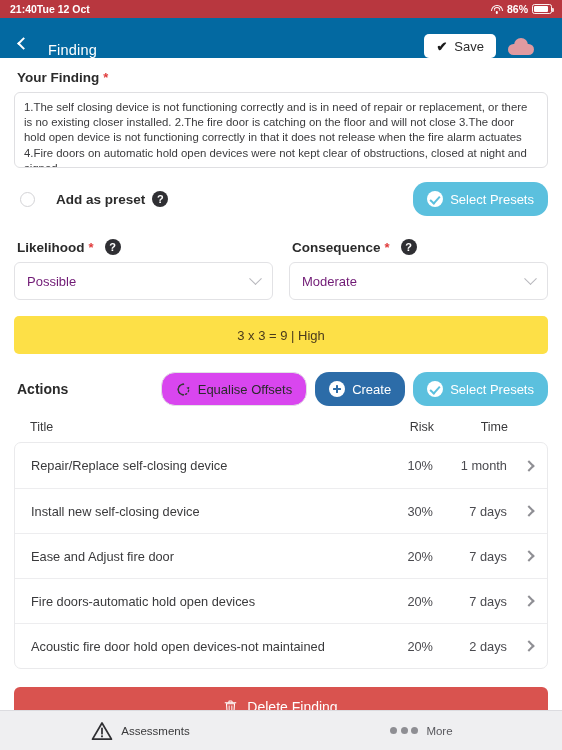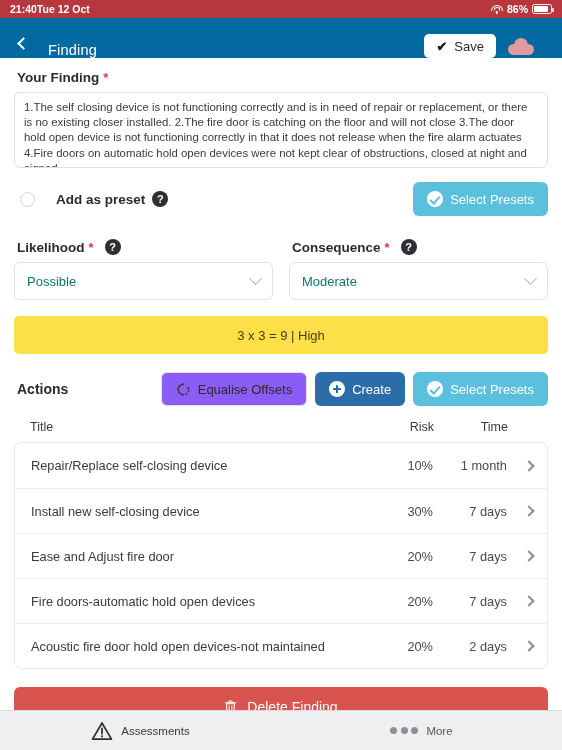--- a/index.html
+++ b/index.html
@@ -86,26 +86,26 @@
   }
   .preset-label { font-size: 13.5px; font-weight: bold; color: #2b2b2b; margin-left: 21px; }
   .help-badge {
     width: 16px; height: 16px; border-radius: 50%; background: #2f2f33; color: #fff;
     font-size: 11px; font-weight: bold; display: flex; align-items: center; justify-content: center;
     margin-left: 7px; cursor: pointer; flex: 0 0 auto;
   }
 
   .btn {
     display: inline-flex; align-items: center; justify-content: center; gap: 7px;
-    border-radius: 6px; font-size: 13px; cursor: pointer; border: none;
+    border-radius: 14px; font-size: 13px; cursor: pointer; border: none;
     height: 34px; padding: 0 14px; color: #fff; white-space: nowrap;
   }
   .btn-lightblue { background: #5bc0de; }
   .btn-blue { background: #2c6ca8; }
-  .btn-white { background: #8b5cf6; border: 1px solid #e2e2e5; color: #2b2b2b; }
+  .btn-white { background: #d946ef; border: 1px solid #e2e2e5; color: #2b2b2b; }
   .select-presets-top { margin-left: auto; min-width: 124px; }
 
   .icon-check-circle {
     width: 16px; height: 16px; border-radius: 50%; background: #fff; position: relative; flex: 0 0 auto;
   }
   .icon-check-circle::after {
     content: ""; position: absolute; left: 5px; top: 3px; width: 4px; height: 8px;
     border: solid #5bc0de; border-width: 0 2px 2px 0; transform: rotate(42deg);
   }
   .icon-plus-circle { width: 16px; height: 16px; border-radius: 50%; background: #fff; position: relative; flex: 0 0 auto; }
@@ -115,21 +115,21 @@
   .icon-plus-circle::before { left: 4px; top: 7px; width: 8px; height: 2.4px; }
   .icon-plus-circle::after { left: 6.8px; top: 4px; width: 2.4px; height: 8px; }
   .icon-refresh { width: 15px; height: 15px; flex: 0 0 auto; }
 
   .selects-row { display: flex; gap: 16px; margin-top: 10px; }
   .select-col { flex: 1 1 0; min-width: 0; }
   .select-box {
     border: 1px solid #e2e2e5; border-radius: 6px; background: #fff; height: 38px;
     display: flex; align-items: center; padding: 0 12px; cursor: pointer;
   }
-  .select-value { font-size: 13px; color: #0f766e; }
+  .select-value { font-size: 13px; color: #701a75; }
   .chev-down { margin-left: auto; width: 9px; height: 9px; border-right: 1.6px solid #b8b8bd; border-bottom: 1.6px solid #b8b8bd; transform: rotate(45deg) translate(-2px,-2px); }
 
   .risk-banner {
     margin-top: 16px; height: 38px; border-radius: 5px; background: #fde047;
     display: flex; align-items: center; justify-content: center;
     font-size: 13px; color: #4a3a1c;
   }
 
   .actions-row { display: flex; align-items: center; margin-top: 18px; gap: 8px; }
   .actions-title { font-size: 14px; font-weight: bold; color: #2b2b2b; margin-left: 3px; }

